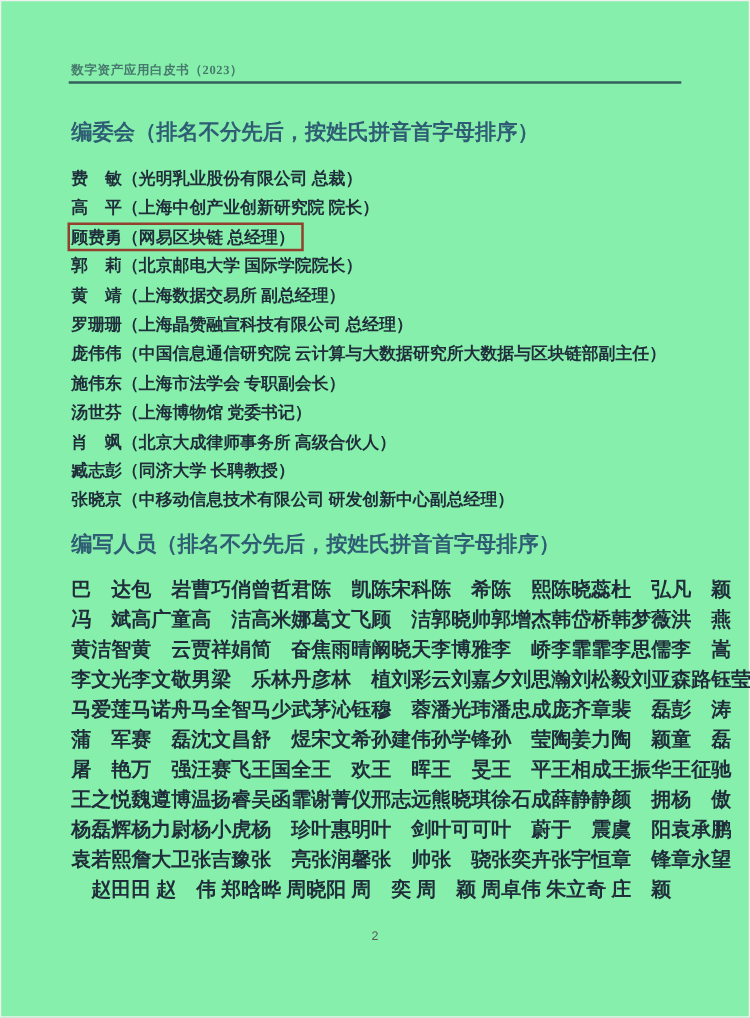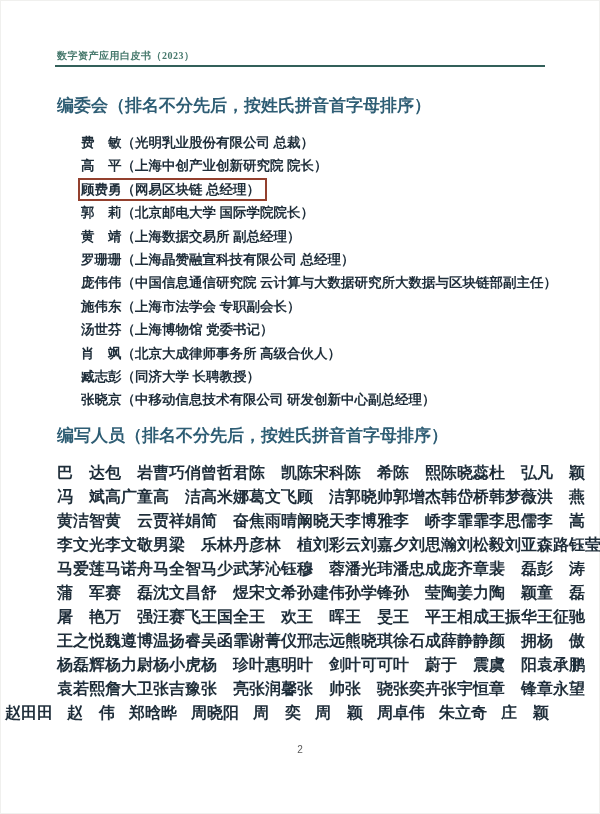--- a/index.html
+++ b/index.html
@@ -1,20 +1,20 @@
 <!DOCTYPE html>
 <html><head>
 <meta charset="utf-8">
 <style>
   html,body { margin:0; padding:0; background:#e9e9e7; }
   .page {
     position:relative;
     width:600px; height:814px;
     margin:0 auto;
-    background:#ffffff;
+    background:#86efac;
     font-family:"Liberation Serif","DejaVu Serif",serif;
     box-shadow: inset 0 0 0 1px #f0f0ee;
     overflow:hidden;
   }
   .doc-header {
     position:absolute; left:57px; top:49px;
     font-size:10px; color:#47796d; letter-spacing:0.5px;
     font-weight:bold;
   }
   .header-rule {
@@ -23,35 +23,35 @@
   }
   .section { position:absolute; left:57px; width:492px; }
   .section-committee { top:94px; }
   .section-writers  { top:424px; }
   .section-title {
     font-size:17px; font-weight:bold; color:#2e5d74;
     margin:0 0 14px 0; white-space:nowrap;
   }
   .member-line {
     font-size:13.5px; font-weight:bold; color:#1f2e3a;
-    height:23.4px; line-height:23.4px; white-space:nowrap;margin-left:24px;
+    height:23.4px; line-height:23.4px; white-space:nowrap;
   }
   .member-line .boxed-inner {
     display:inline-block;
     border:2px solid #93402e;
     padding:0 5px 0 1px; margin-left:-3px;
     line-height:19px;
   }
   .writers-grid { margin-top:2px; }
   .writers-row {
     display:flex; justify-content:space-between;
     font-size:16px; font-weight:bold; color:#1f2e3a;
     height:24px; line-height:24px; white-space:nowrap;
   }
-  .writers-row.last { justify-content:flex-end; gap:14px;margin-left:16px; }
+  .writers-row.last { justify-content:flex-start; gap:4px;margin-left:16px; }
   .page-number {
     position:absolute; left:0; right:0; top:744px;
     text-align:center; font-size:10px; color:#5a5a5a;
     font-family:"Liberation Sans","DejaVu Sans",sans-serif;
   }
 </style>
 </head>
 <body>
 
 <div class="page">

